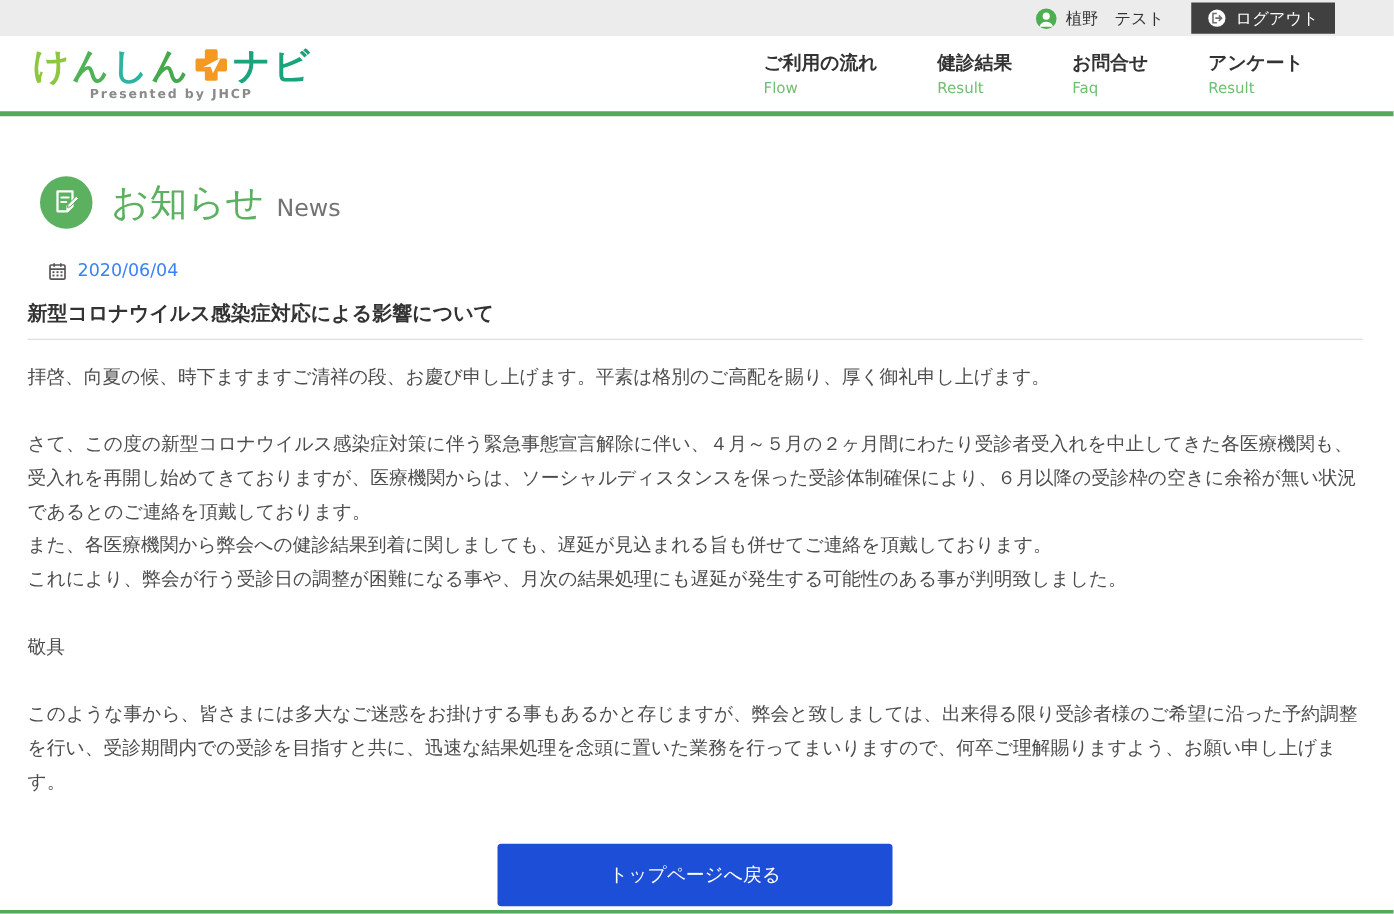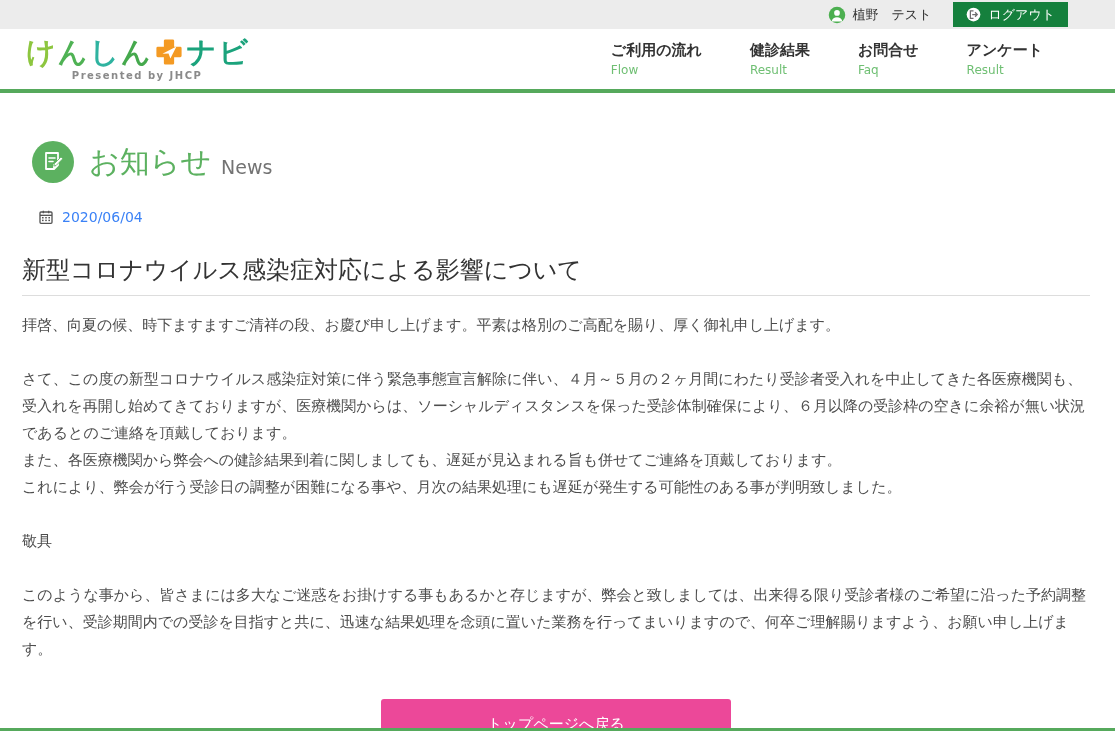--- a/index.html
+++ b/index.html
@@ -23,21 +23,21 @@
   .topbar-user {
     display: flex;
     align-items: center;
     gap: 7px;
     font-size: 13px;
     color: #333;
     margin-right: 22px;
   }
   .logout-btn {
     height: 25px;
-    background: #15803d;
+    background: #404040;
     color: #fff;
     font-size: 13px;
     display: flex;
     align-items: center;
     gap: 7px;
     padding: 0 13px;
     border: none;
     cursor: pointer;
     font-family: inherit;
   }
@@ -97,42 +97,42 @@
     margin-top: 26px;
     display: flex;
     align-items: center;
     gap: 8px;
     font-size: 14px;
     color: #3b82f6;
     padding-left: 16px;
   }
 
   .article-title {
-    margin-top: 29px;
-    font-size: 24px;
-    font-weight: normal;
+    margin-top: 16px;
+    font-size: 16px;
+    font-weight: bold;
     color: #333;
     padding-bottom: 9px;
     border-bottom: 1px solid #ddd;
   }
 
   .article-body p {
     font-size: 15px;
     color: #4d4d4d;
     line-height: 27px;
     white-space: pre-line;
     margin-top: 27px;
   }
   .article-body p.first { margin-top: 16px; }
 
   .btn-wrap { text-align: center; margin-top: 36px; }
   .back-btn {
-    width: 350px;
+    width: 316px;
     height: 50px;
-    background: #ec4899;
+    background: #1d4ed8;
     color: #fff;
     font-size: 15px;
     border: none;
     border-radius: 3px;
     cursor: pointer;
     font-family: inherit;
   }
 
   .bottom-line {
     position: absolute;

